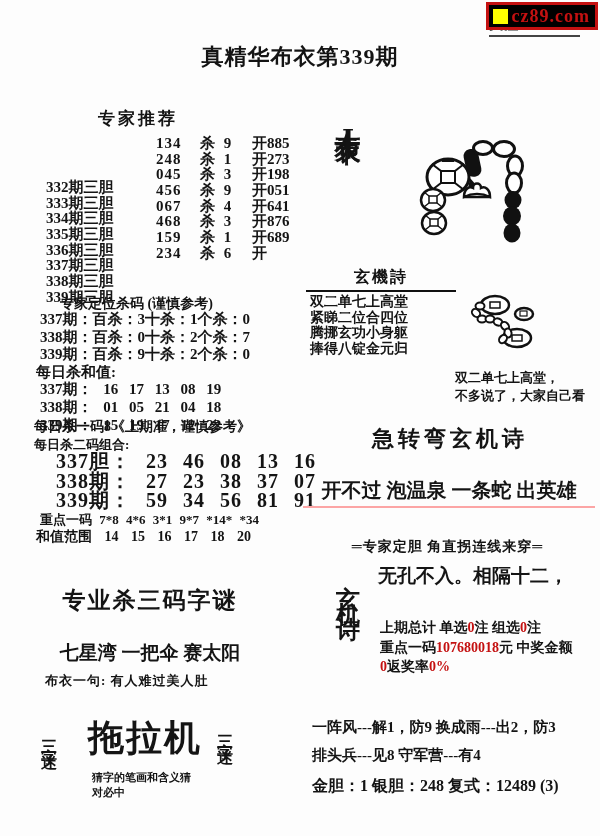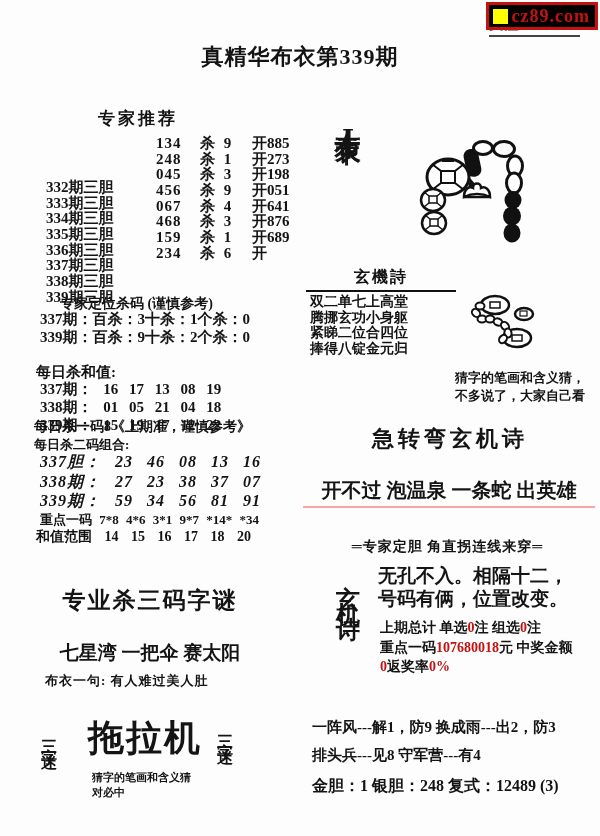--- a/index.html
+++ b/index.html
@@ -31,21 +31,21 @@
   .rec-s{width:52px;word-spacing:5px;}
   .rec-k{flex:1;}
 
   
   .kp-title{top:295px;left:38px;font-size:14px;margin-left:22px;}
   .kp-rows{top:311px;left:40px;font-size:15px;line-height:17.6px;}
   .kp-daily-title{top:363px;left:36px;font-size:15px;}
   .kp-daily{top:380px;left:40px;font-size:15px;line-height:18px;word-spacing:7px;}
   .kp-one{top:418px;left:34px;font-size:14px;}
   .kp-two-title{top:436px;left:34px;font-size:13px;}
-  .kp-two{top:452px;left:40px;font-size:16px;line-height:19.5px;word-spacing:9px;letter-spacing:1px;font-style:italic;}
+  .kp-two{top:452px;left:56px;font-size:20px;line-height:19.5px;word-spacing:9px;letter-spacing:1px;}
   .kp-key{top:511px;left:40px;font-size:13px;word-spacing:4px;}
   .kp-range{top:528px;left:36px;font-size:14px;word-spacing:9px;}
 
   
   .sanma-title{top:585px;left:35px;width:230px;text-align:center;font-size:23px;letter-spacing:2px;}
   .sanma-line{top:640px;left:35px;width:230px;text-align:center;font-size:19px;}
   .sanma-buyi{top:672px;left:45px;font-size:13px;letter-spacing:1px;}
 
   
   .tc-left{top:727px;left:38px;font-size:16px;letter-spacing:7px;}
@@ -134,20 +134,21 @@
     <span class="rec-p">339期三胆</span>
       <span class="rec-d">234</span>
       <span class="rec-s">杀 6</span>
       <span class="rec-k">开</span>
   </div>
 </div>
 
 <div class="abs kp-title">专家定位杀码 (谨慎参考)</div>
 <div class="abs kp-rows">
   <div>337期：百杀：3十杀：1个杀：0</div>
+  <div>338期：百杀：0十杀：2个杀：7</div>
   <div>339期：百杀：9十杀：2个杀：0</div>
 </div>
 <div class="abs kp-daily-title">每日杀和值:</div>
 <div class="abs kp-daily">
   <div>337期： 16 17 13 08 19</div>
   <div>338期： 01 05 21 04 18</div>
   <div>339期： 15 19 17 12 22</div>
 </div>
 <div class="abs kp-one">每日杀一码8《上期准，谨慎参考》</div>
 <div class="abs kp-two-title">每日杀二码组合:</div>
@@ -202,22 +203,22 @@
   <ellipse class="fl" cx="97" cy="104" rx="9" ry="9.5"></ellipse>
   <ellipse class="fl" cx="97" cy="121" rx="8.5" ry="9.5"></ellipse>
   <path class="wh" d="M49,85 C49,77 54,74 58,76 C58,70 66,70 66,76 C70,74 75,77 75,85 C67,81 57,81 49,85 Z" stroke-width="2.5"></path>
   <line class="ln" x1="49" y1="85" x2="75" y2="85" stroke-width="2.5"></line>
 </svg>
 
 <div class="abs poem-box">
   <div class="poem-title">玄機詩</div>
   <div class="poem-lines">
     <div>双二单七上高堂</div>
+    <div>紧睇二位合四位</div>
     <div>腾挪玄功小身躯</div>
-    <div>紧睇二位合四位</div>
     <div>捧得八锭金元归</div>
   </div>
 </div>
 
 <svg class="abs" style="top:286px;left:458px;" width="120" height="80" viewBox="0 0 120 80">
   <ellipse class="wh" cx="37" cy="19" rx="14" ry="9" stroke-width="2.5"></ellipse>
   <rect class="wh" x="32" y="16" width="10" height="6" stroke-width="1.5"></rect>
   <ellipse class="wh" cx="66" cy="28" rx="9" ry="6" stroke-width="2.5"></ellipse>
   <rect class="wh" x="62" y="25" width="7" height="5" stroke-width="1.2"></rect>
   <ellipse class="wh" cx="59" cy="52" rx="14" ry="9" stroke-width="2.5"></ellipse>
@@ -226,32 +227,31 @@
   <ellipse class="wh" cx="18" cy="27" rx="4.5" ry="3.5" stroke-width="2" transform="rotate(40 18 27)"></ellipse>
   <ellipse class="wh" cx="24" cy="33" rx="4.5" ry="3.5" stroke-width="2"></ellipse>
   <ellipse class="wh" cx="32" cy="33" rx="4.5" ry="3.5" stroke-width="2"></ellipse>
   <ellipse class="wh" cx="40" cy="36" rx="4.5" ry="3.5" stroke-width="2" transform="rotate(20 40 36)"></ellipse>
   <ellipse class="wh" cx="47" cy="40" rx="4.5" ry="3.5" stroke-width="2" transform="rotate(45 47 40)"></ellipse>
   <ellipse class="wh" cx="50" cy="47" rx="4.5" ry="3.5" stroke-width="2" transform="rotate(80 50 47)"></ellipse>
   <ellipse class="wh" cx="45" cy="53" rx="4.5" ry="3.5" stroke-width="2" transform="rotate(130 45 53)"></ellipse>
 </svg>
 
 <div class="abs fignote">
-  <div>猜字的笔画和含义猜，</div>
+  <div>双二单七上高堂，</div>
   <div>不多说了，大家自己看</div>
 </div>
 
 <div class="abs sharp-title">急转弯玄机诗</div>
 <div class="abs sharp-line">开不过 泡温泉 一条蛇 出英雄</div>
 <div class="abs dingdan">═专家定胆 角直拐连线来穿═</div>
 
 <div class="abs vert xj-vert">玄机诗</div>
 <div class="abs xj-lines">
   <div>无孔不入。相隔十二，</div>
-  <div>号码有俩，位置改变。</div>
 </div>
 <div class="abs xj-stats">
   <div><span>上期总计 单选</span><span class="red">0</span><span>注 组选</span><span class="red">0</span><span>注</span></div>
   <div><span>重点一码</span><span class="red">107680018</span><span>元 中奖金额</span></div>
   <div><span class="red">0</span><span>返奖率</span><span class="red">0%</span></div>
 </div>
 
 <div class="abs br1">一阵风---解1，防9   换成雨---出2，防3</div>
 <div class="abs br2">排头兵---见8   守军营---有4</div>
 <div class="abs br3">金胆：1 银胆：248 复式：12489 (3)</div>

